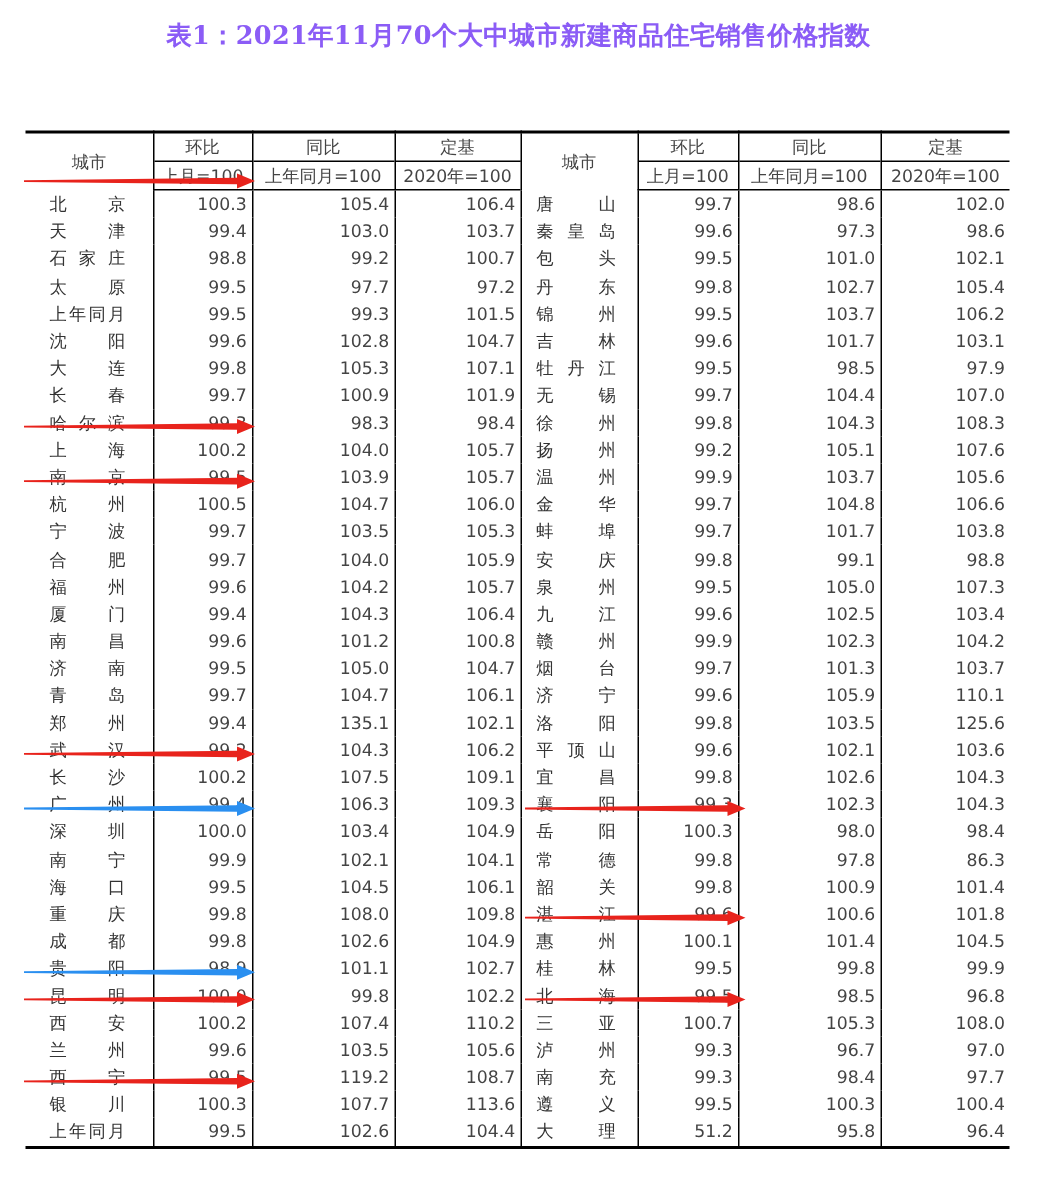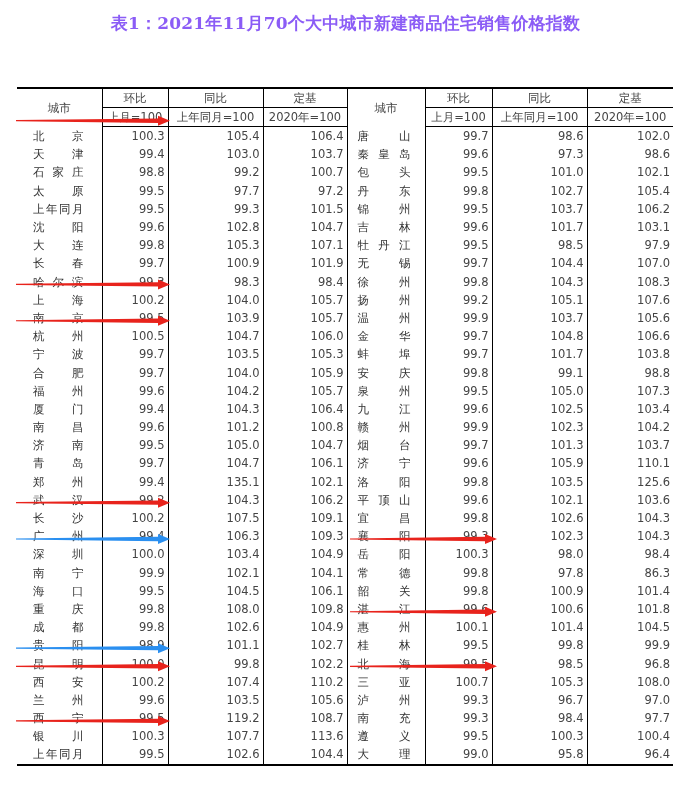--- a/index.html
+++ b/index.html
@@ -394,21 +394,21 @@
         <td class="num bl">99.5</td>
         <td class="num bl">100.3</td>
         <td class="num bl">100.4</td>
       </tr>
       <tr>
         <td class="city">上年同月</td>
         <td class="num bl">99.5</td>
         <td class="num bl">102.6</td>
         <td class="num bl">104.4</td>
         <td class="city r bl">大理</td>
-        <td class="num bl">99.0</td>
+        <td class="num bl">51.2</td>
         <td class="num bl">95.8</td>
         <td class="num bl">96.4</td>
       </tr>
     </tbody>
 </table>
 
 <svg class="arrows" id="arrows">
     <path d="M16,120.0875 L158,118.4875 L158,115.6875 L170,120.6875 L158,125.6875 L158,122.8875 L16,121.2875 Z" fill="#e8231c"></path>
     <path d="M16,283.775 L158,282.175 L158,279.375 L170,284.375 L158,289.375 L158,286.575 L16,284.975 Z" fill="#e8231c"></path>
     <path d="M16,320.15 L158,318.55 L158,315.75 L170,320.75 L158,325.75 L158,322.95 L16,321.35 Z" fill="#e8231c"></path>

